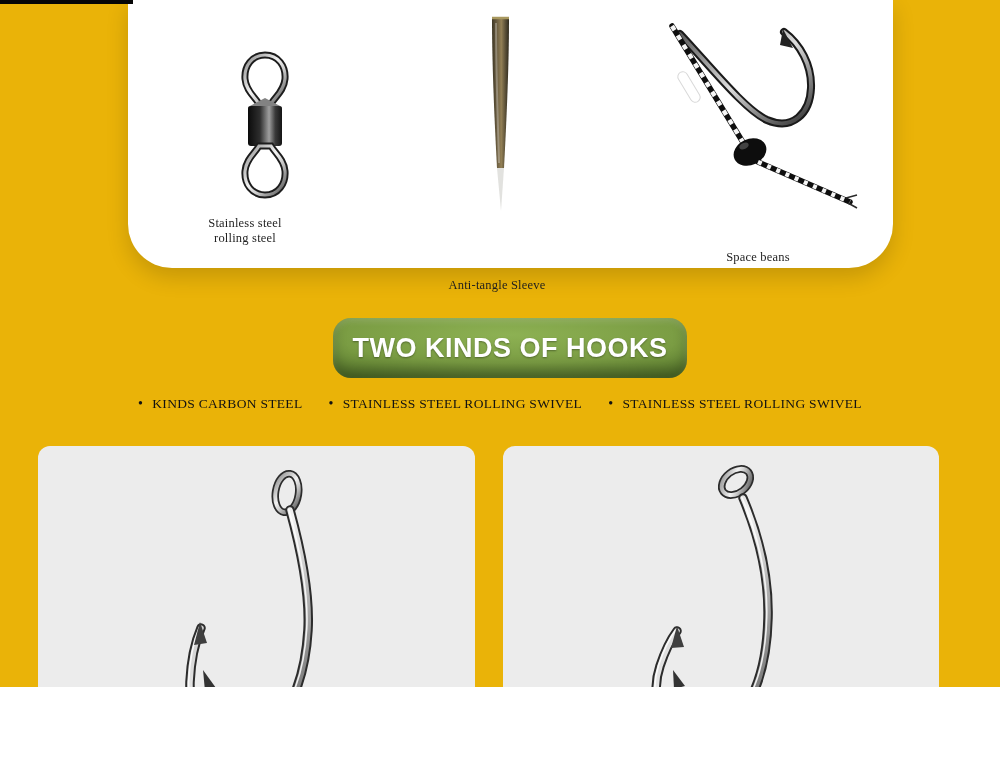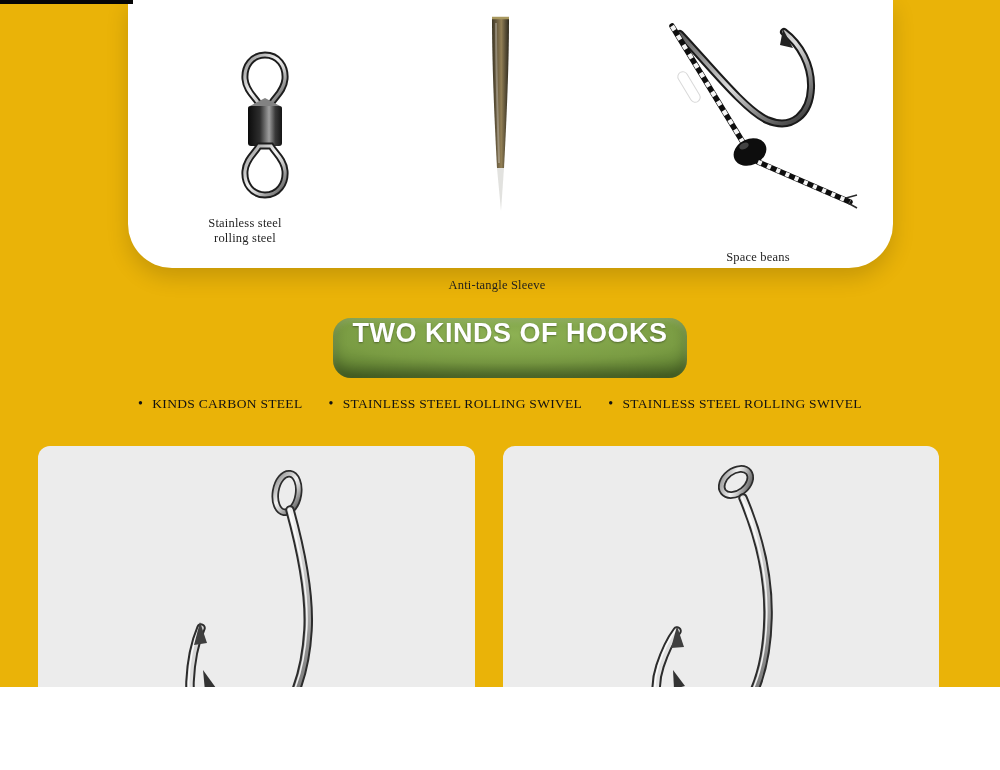--- a/index.html
+++ b/index.html
@@ -28,21 +28,21 @@
   .comp-label-2{left:289px;top:230px;width:160px;margin-top:48px;}
   .comp-label-3{left:560px;top:230px;width:140px;margin-top:20px;}
 
   
   .banner{
     position:absolute;left:333px;top:318px;width:354px;height:60px;
     border-radius:18px;
     background:radial-gradient(ellipse 130% 125% at 50% 28%,
       #8db153 0%, #7a9c43 38%, #4e7026 72%, #2d4a16 100%);
     box-shadow:inset 0 -9px 14px rgba(0,0,0,0.28), inset 0 3px 6px rgba(255,255,255,0.18);
-    display:flex;justify-content:center;
+    display:flex;align-items:center;justify-content:center;
   }
   .banner-title{
     font-family:"Liberation Sans",sans-serif;font-weight:bold;
     font-size:27px;color:#ffffff;letter-spacing:0.5px;
     text-shadow:0 1px 2px rgba(0,0,0,0.35);white-space:nowrap;
   }
 
   
   .features{
     position:absolute;left:0;top:396px;width:1000px;

